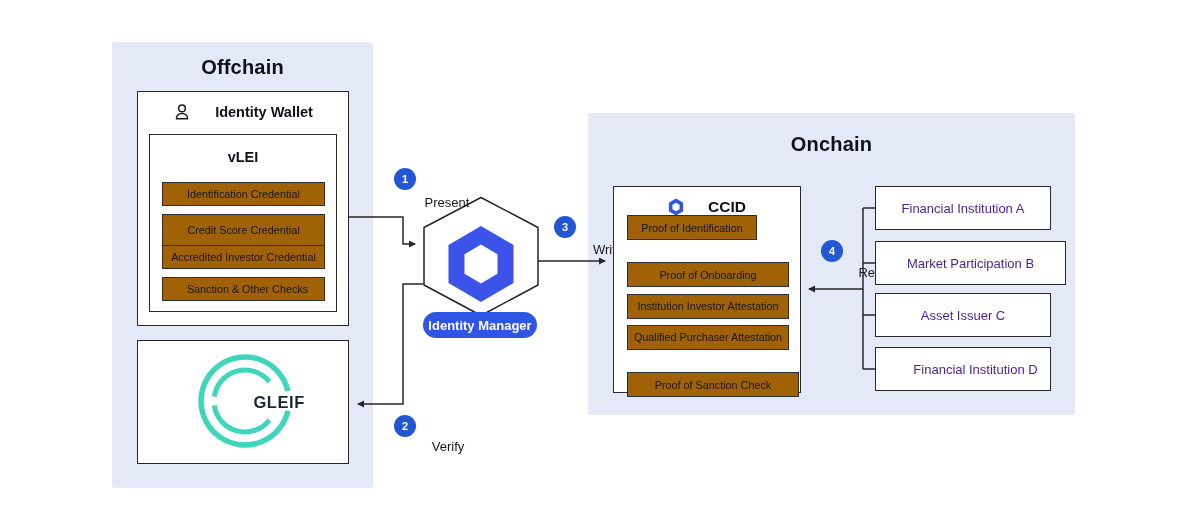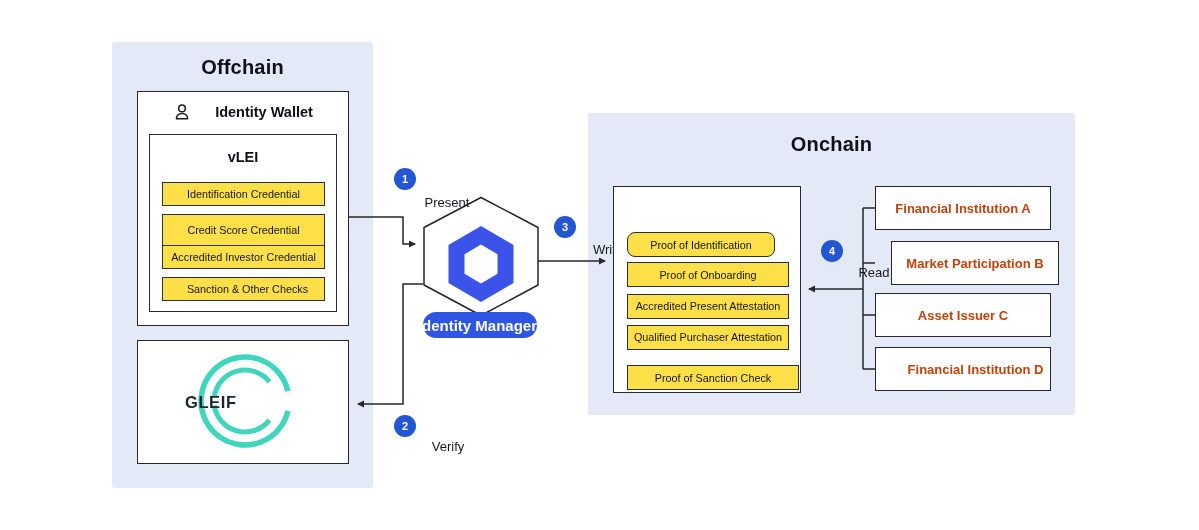--- a/index.html
+++ b/index.html
@@ -3,36 +3,36 @@
 <meta charset="utf-8">
 <style>
   html,body{margin:0;padding:0;background:#ffffff;}
   .canvas{position:relative;width:1199px;height:530px;background:#ffffff;overflow:hidden;
           font-family:"Liberation Sans","DejaVu Sans",sans-serif;color:#15151b;}
   .abs{position:absolute;}
   .panel{background:#E4E9F8;border-radius:3px;}
   .panel-title{font-size:20px;font-weight:700;text-align:center;letter-spacing:.2px;color:#101018;}
   .box{background:#ffffff;border:1.4px solid #26262c;box-sizing:border-box;}
   .innerbox{background:#ffffff;border:1.2px solid #2a2a31;box-sizing:border-box;}
-  .minibox{background:#fde047;border:1.1px solid #2e2e35;box-sizing:border-box;
+  .minibox{background:#a16207;border:1.1px solid #2e2e35;box-sizing:border-box;
            display:flex;align-items:center;justify-content:center;
            font-size:10.8px;color:#15151b;white-space:nowrap;}
   .boxtitle{font-size:14.5px;font-weight:700;color:#101018;}
   .hdr-row{display:flex;align-items:center;justify-content:center;gap:24px;}
   .participant{background:#ffffff;border:1.3px solid #26262c;box-sizing:border-box;
                display:flex;align-items:center;justify-content:center;
-               font-size:13px;font-weight:700;color:#c2410c;white-space:nowrap;}
+               font-size:13px;font-weight:400;color:#4c1d95;white-space:nowrap;}
   .stepcircle{width:22px;height:22px;border-radius:50%;background:#2256D2;color:#fff;
               display:flex;align-items:center;justify-content:center;
               font-size:11px;font-weight:700;}
   .steplabel{font-size:13px;color:#17171d;transform:translateX(-50%);white-space:nowrap;margin-left:42px;}
-  .pill{background:#2F55E4;border-radius:13px;display:flex;align-items:center;justify-content:flex-end;
-        color:#ffffff;font-size:15px;font-weight:700;white-space:nowrap;}
+  .pill{background:#2F55E4;border-radius:13px;display:flex;align-items:center;justify-content:center;
+        color:#ffffff;font-size:13px;font-weight:700;white-space:nowrap;}
   .gleif-label{font-size:16.5px;font-weight:700;letter-spacing:.6px;color:#1b2630;
-               text-align:left;}
+               text-align:right;}
   svg{display:block;}
 </style>
 </head>
 <body>
 
 <div class="canvas">
 
   <div class="abs panel" style="left:112px;top:42px;width:261px;height:446px;"></div>
   <div class="abs panel" style="left:588px;top:113px;width:487px;height:302px;"></div>
 
@@ -101,25 +101,34 @@
 
   <div class="abs stepcircle" style="left:554px;top:216px;">3</div>
   <div class="abs steplabel" style="left:566px;top:242px;">Write</div>
 
   <div class="abs stepcircle" style="left:821px;top:240px;">4</div>
   <div class="abs steplabel" style="left:832px;top:265px;">Read</div>
 
   <div class="abs panel-title" style="left:588px;top:133px;width:487px;">Onchain</div>
 
   <div class="abs box" style="left:613px;top:186px;width:188px;height:207px;">
-    <div class="abs minibox" style="left:13px;top:45px;width:148px;height:25px;border-radius:8px;">Proof of Identification</div>
+    <div class="hdr-row" style="margin-top:11px;">
+      <span>
+        <svg width="16" height="18" viewBox="-18 -20 36 40">
+          <path fill-rule="evenodd" fill="#2F55E4" d="M0,-19 L16,-9.5 L16,9.5 L0,19 L-16,9.5 L-16,-9.5 Z
+                   M0,-9.5 L8,-4.8 L8,4.8 L0,9.5 L-8,4.8 L-8,-4.8 Z"></path>
+        </svg>
+      </span>
+      <span class="boxtitle" style="font-size:15.5px;">CCID</span>
+    </div>
+    <div class="abs minibox" style="left:13px;top:28px;width:130px;height:25px;">Proof of Identification</div>
     <div class="abs minibox" style="left:13px;top:75px;width:162px;height:25px;">Proof of Onboarding</div>
-    <div class="abs minibox" style="left:13px;top:106.5px;width:162px;height:25px;">Accredited Present Attestation</div>
+    <div class="abs minibox" style="left:13px;top:106.5px;width:162px;height:25px;">Institution Investor Attestation</div>
     <div class="abs minibox" style="left:13px;top:137.5px;width:162px;height:25px;">Qualified Purchaser Attestation</div>
-    <div class="abs minibox" style="left:13px;top:178px;width:172px;height:25px;">Proof of Sanction Check</div>
+    <div class="abs minibox" style="left:13px;top:185px;width:172px;height:25px;">Proof of Sanction Check</div>
   </div>
 
   <div class="abs participant" style="left:875px;top:186px;width:176px;height:44px;">Financial Institution A</div>
-  <div class="abs participant" style="left:875px;top:241px;width:168px;height:44px;margin-left:16px;">Market Participation B</div>
+  <div class="abs participant" style="left:875px;top:241px;width:191px;height:44px;">Market Participation B</div>
   <div class="abs participant" style="left:875px;top:293px;width:176px;height:44px;">Asset Issuer C</div>
   <div class="abs participant" style="left:875px;top:347px;width:176px;height:44px;padding-left:25px;">Financial Institution D</div>
 
 </div>
 
 </body></html>

